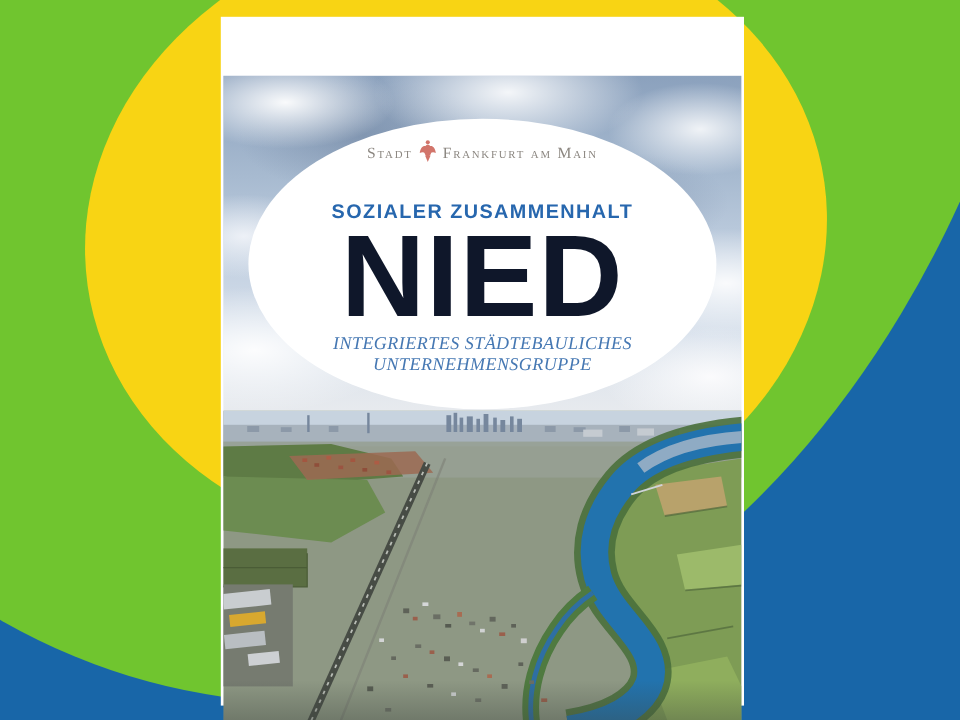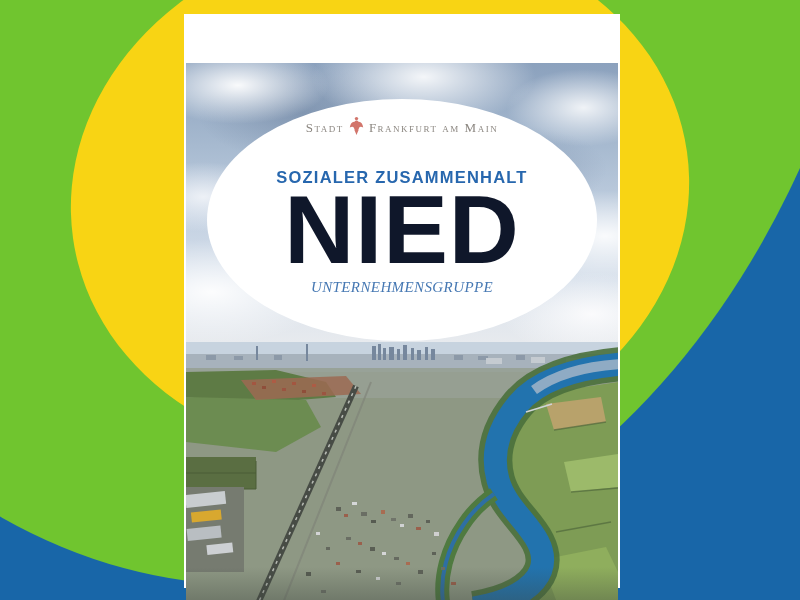--- a/index.html
+++ b/index.html
@@ -206,20 +206,21 @@
                   <path d="M7.5,7.5 C11,5.5 13.4,7.5 14.2,12.5 C11.6,11 9.4,12 8.4,14.5 Z"></path>
                   <path d="M5.2,14.5 L9.8,14.5 L7.5,20 Z"></path>
                 </g>
               </svg>
             </span>
             <span class="word">Frankfurt am Main</span>
           </div>
           <div class="kicker">SOZIALER ZUSAMMENHALT</div>
           <div class="bigtitle">NIED</div>
           <div class="subtitle">
+            <div>INTEGRIERTES STÄDTEBAULICHES</div>
             <div>UNTERNEHMENSGRUPPE</div>
           </div>
         </div>
       </div>
 
       <div class="logobar">
 
         <div class="lg lg1">
           <span>
             <svg width="26" height="13" viewBox="0 0 26 13" aria-hidden="true">

